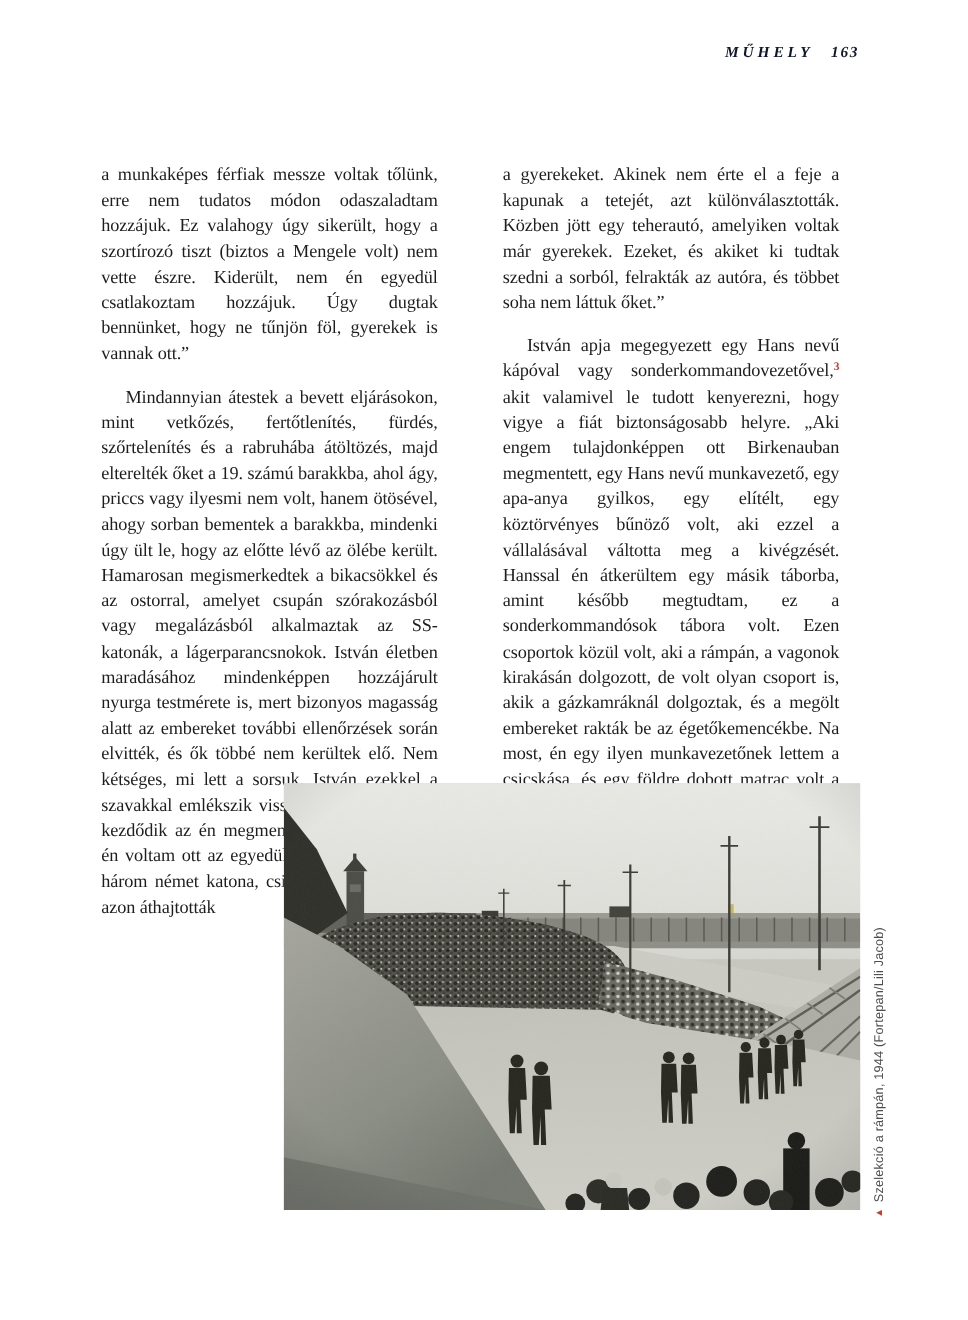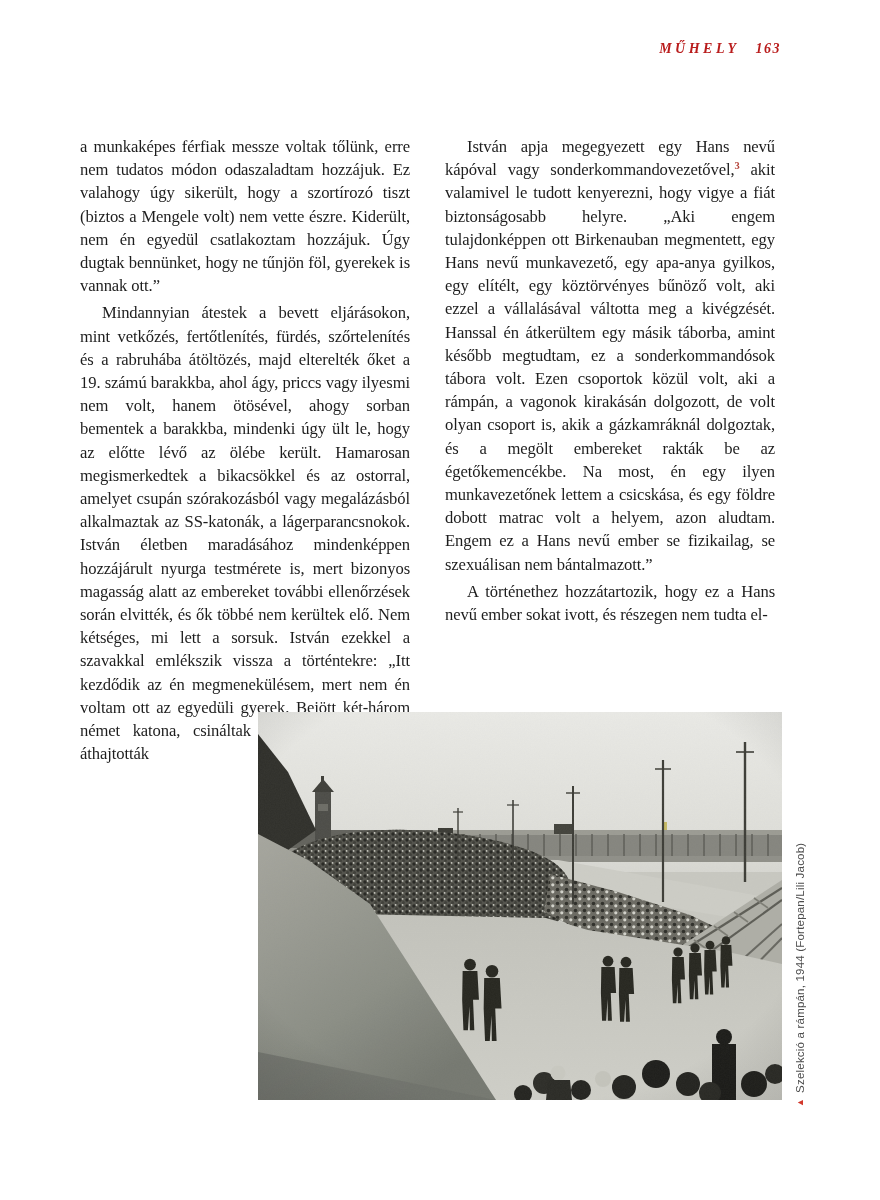--- a/index.html
+++ b/index.html
@@ -10,34 +10,34 @@
     position:relative;
     overflow:hidden;
   }
   .page{position:absolute;inset:0;background:#ffffff;}
 
   
   .runhead{
     position:absolute;top:41px;right:99px;
     font-family:"Liberation Serif", serif;
     font-style:italic;
-    font-size:14px;color:#b91c1c;
+    font-size:14px;color:#0f172a;
     display:flex;align-items:baseline;gap:16px;
   }
   .runhead .section{letter-spacing:3.5px;font-weight:600;}
   .runhead .pagenum{letter-spacing:1.5px;font-weight:600;}
 
   
   .columns{
     position:absolute;left:76px;top:131px;width:704px;
     display:flex;gap:27px;
   }
   .col{width:338px;}
   .col p{
-    margin:4px;
+    margin:16px;
     font-size:16.6px;line-height:23.2px;
     color:#1d1d1d;
     text-align:justify;
     letter-spacing:-0.1px;
   }
   .col p.indent{text-indent:22px;}
   sup.fnref{
     color:#b5443b;
     font-size:10.5px;
     line-height:0;
@@ -79,20 +79,21 @@
     <span class="section">MŰHELY</span>
     <span class="pagenum">163</span>
   </div>
 
   <div class="columns">
     <div class="col">
       <p>a munkaképes férfiak messze voltak tőlünk, erre nem tudatos módon odaszaladtam hozzájuk. Ez valahogy úgy sikerült, hogy a szortírozó tiszt (biztos a Mengele volt) nem vette észre. Kiderült, nem én egyedül csatlakoztam hozzájuk. Úgy dugtak bennünket, hogy ne tűnjön föl, gyerekek is vannak ott.”</p>
       <p class="indent">Mindannyian átestek a bevett eljárásokon, mint vetkőzés, fertőtlenítés, fürdés, szőrtelenítés és a rabruhába átöltözés, majd elterelték őket a 19. számú barakkba, ahol ágy, priccs vagy ilyesmi nem volt, hanem ötösével, ahogy sorban bementek a barakkba, mindenki úgy ült le, hogy az előtte lévő az ölébe került. Hamarosan megismerkedtek a bikacsökkel és az ostorral, amelyet csupán szórakozásból vagy megalázásból alkalmaztak az SS-katonák, a lágerparancsnokok. István életben maradásához mindenképpen hozzájárult nyurga testmérete is, mert bizonyos magasság alatt az embereket további ellenőrzések során elvitték, és ők többé nem kerültek elő. Nem kétséges, mi lett a sorsuk. István ezekkel a szavakkal emlékszik vissza a történtekre: „Itt kezdődik az én megmenekülésem, mert nem én voltam ott az egyedüli gyerek. Bejött két-három német katona, csináltak egy kaput, és azon áthajtották</p>
     </div>
     <div class="col">
+      <p>a gyerekeket. Akinek nem érte el a feje a kapunak a tetejét, azt különválasztották. Közben jött egy teherautó, amelyiken voltak már gyerekek. Ezeket, és akiket ki tudtak szedni a sorból, felrakták az autóra, és többet soha nem láttuk őket.”</p>
       <p class="indent"><span>István apja megegyezett egy Hans nevű kápóval vagy sonderkommandovezetővel,</span><sup class="fnref">3</sup><span> akit valamivel le tudott kenyerezni, hogy vigye a fiát biztonságosabb helyre. „Aki engem tulajdonképpen ott Birkenauban megmentett, egy Hans nevű munkavezető, egy apa-anya gyilkos, egy elítélt, egy köztörvényes bűnöző volt, aki ezzel a vállalásával váltotta meg a kivégzését. Hanssal én átkerültem egy másik táborba, amint később megtudtam, ez a sonderkommandósok tábora volt. Ezen csoportok közül volt, aki a rámpán, a vagonok kirakásán dolgozott, de volt olyan csoport is, akik a gázkamráknál dolgoztak, és a megölt embereket rakták be az égetőkemencékbe. Na most, én egy ilyen munkavezetőnek lettem a csicskása, és egy földre dobott matrac volt a helyem, azon aludtam. Engem ez a Hans nevű ember se fizikailag, se szexuálisan nem bántalmazott.”</span></p>
       <p class="indent">A történethez hozzátartozik, hogy ez a Hans nevű ember sokat ivott, és részegen nem tudta el-</p>
     </div>
   </div>
 
   <div class="photo">
     <svg viewBox="0 0 524 388" xmlns="http://www.w3.org/2000/svg">
       <defs>
         <linearGradient id="skyg" x1="0" y1="0" x2="0" y2="1">
           <stop offset="0" stop-color="#eaeae6"></stop>

